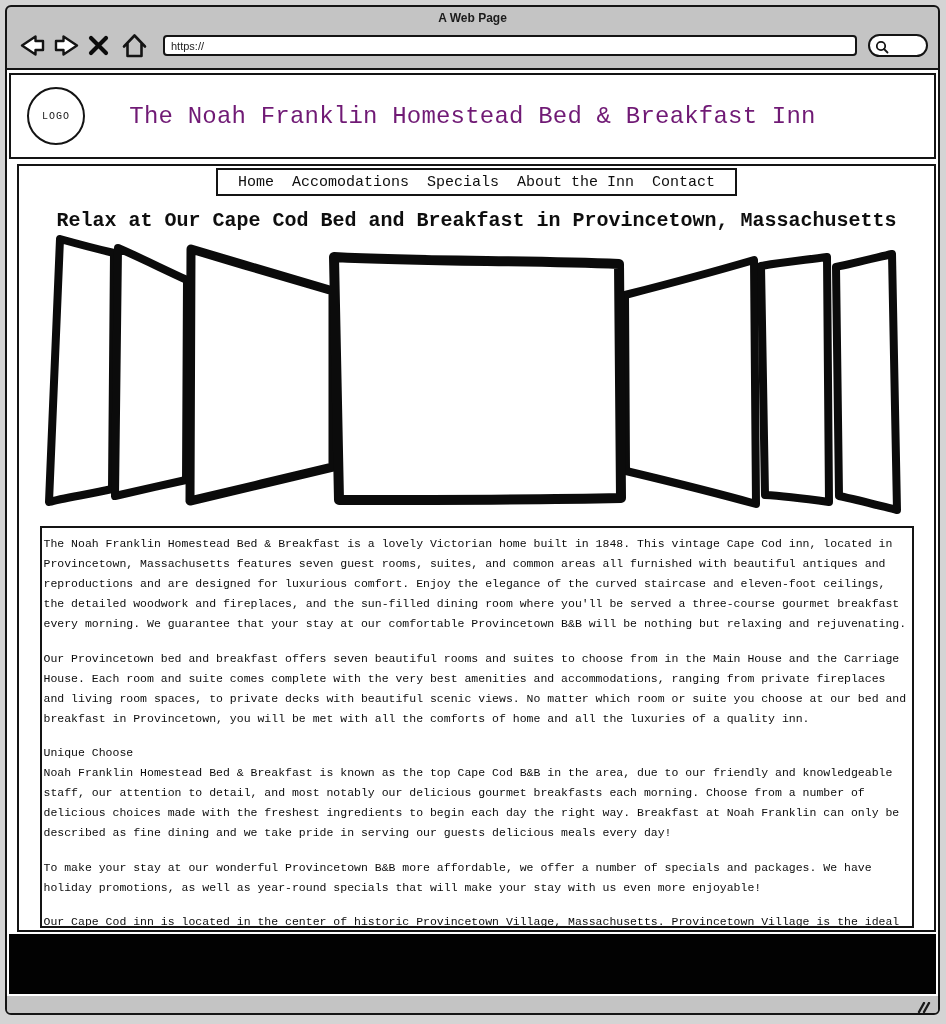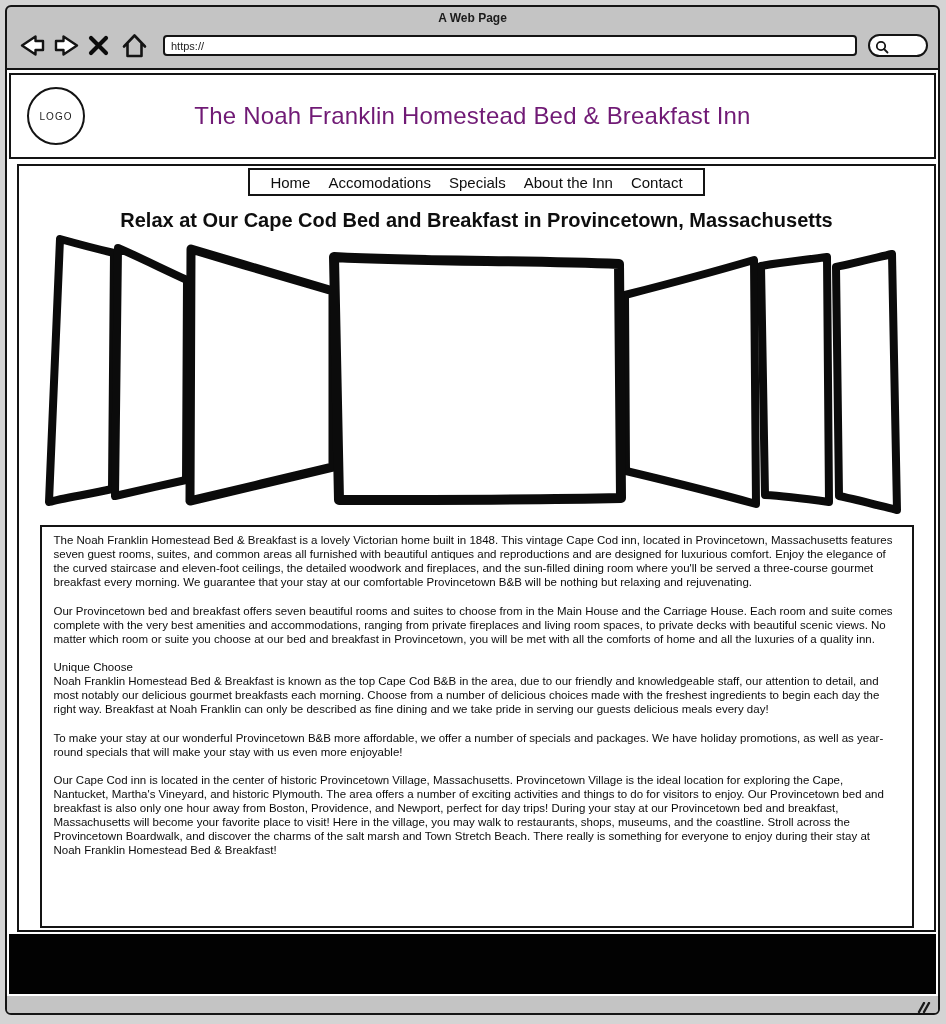--- a/index.html
+++ b/index.html
@@ -42,20 +42,21 @@
   .search-pill {
     flex: none; width: 60px; height: 23px;
     border: 2px solid #141414; border-radius: 12px;
     background: #fff; position: relative;
   }
   .search-pill svg { position: absolute; left: 4px; top: 3px; }
   .page {
     flex: 1; min-height: 0; background: #fff;
     display: flex; flex-direction: column;
     padding: 2px;
+    font-family: Liberation Mono, monospace;
   }
   .header-box {
     flex: none; height: 86px; margin-top: 1px;
     border: 2.5px solid #141414;
     position: relative; display: flex; align-items: center;
   }
   .logo-circle {
     position: absolute; left: 16px; top: 50%; transform: translateY(-50%);
     width: 58px; height: 58px; border: 2px solid #141414; border-radius: 50%;
     display: flex; align-items: center; justify-content: center;
@@ -79,22 +80,22 @@
   }
   .nav-item { background: none; border: none; font: inherit; color: #0e0e0e; cursor: pointer; padding: 0; }
   .page-heading {
     flex: none; margin-top: 13px;
     font-size: 20px; color: #0e0e0e; text-align: center;
   }
   .carousel { flex: none; margin-top: 1px; cursor: pointer; }
   .text-box {
     flex: 1; min-height: 0; width: 874px;
     border: 2px solid #141414; margin: 4px 0 2px 0;
-    padding: 6px 12px;
-    font-size: 11.5px; line-height: 14px; color: #0c0c0c;
+    padding: 6px 2px;
+    font-size: 11.5px; line-height: 20px; color: #0c0c0c;
     overflow: hidden;
   }
   .section { margin-bottom: 14.6px; }
   .section:last-child { margin-bottom: 0; }
   .section-title:empty { display: none; }
   .footer-bar { flex: none; height: 60px; margin-top: 2px; background: #020202; }
   .statusbar {
     flex: none; height: 17px; background: #c4c4c4;
     position: relative;
   }

